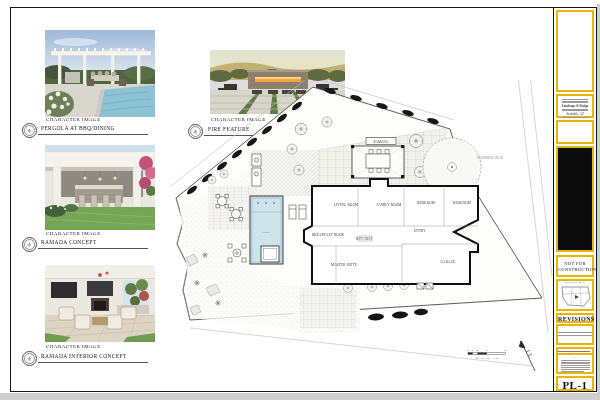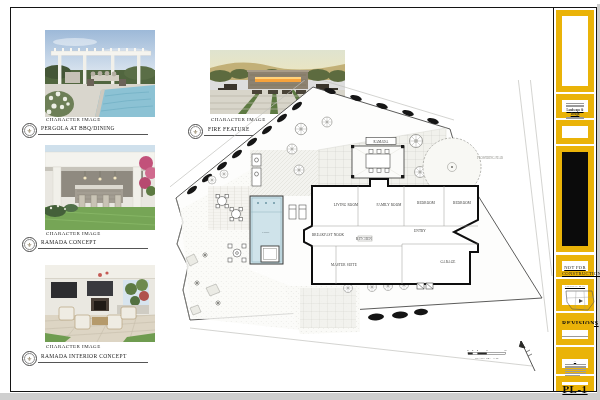--- a/index.html
+++ b/index.html
@@ -13,21 +13,21 @@
   
   .photo{position:absolute;overflow:hidden;background:#ddd;}
   .cap{position:absolute;font-size:5px;letter-spacing:.45px;color:#222;white-space:nowrap;}
   .callout-label{position:absolute;font-size:5.5px;letter-spacing:.35px;color:#1c1c1c;white-space:nowrap;}
   .callout-line{position:absolute;height:0;border-top:0.8px solid #555;}
   .callout-circle{position:absolute;width:13px;height:13px;border:1px solid #4a4a4a;border-radius:50%;
       display:flex;align-items:center;justify-content:center;background:#fff;}
   .callout-circle .inner{width:9px;height:9px;border:0.6px solid #8a8a8a;border-radius:50%;
       display:flex;align-items:center;justify-content:center;font-size:6px;line-height:6px;color:#7a6a45;}
   
-  .tb-box{position:absolute;left:556px;width:38px;border:6px solid #eab308;background:#fff;box-sizing:border-box;text-decoration:underline;}
+  .tb-box{position:absolute;left:556px;width:38px;border:2px solid #eab308;background:#fff;box-sizing:border-box;}
   .tb-sep{position:absolute;left:553px;top:7px;width:0;height:384px;border-left:1px solid #141414;}
   .info-line{font-size:3px;line-height:4px;text-align:center;color:#333;}
   .info-bar{height:1.6px;background:#9a9a9a;margin:1.1px 4px;}
   .nfc{font-size:4.6px;letter-spacing:.3px;line-height:5.6px;text-align:center;color:#222;
       white-space:pre-line;padding-top:4px;}
   .vmap-title{font-size:2.6px;text-align:center;color:#444;letter-spacing:.2px;}
   .rev-head{font-weight:bold;font-size:6px;letter-spacing:.4px;text-align:center;line-height:9px;color:#111;}
   .rev-table{background:repeating-linear-gradient(to bottom,#ffffff 0 2.8px,#9a9a9a 2.8px 3.3px);}
   .field-row{display:flex;border-bottom:0.6px solid #555;height:4.6px;align-items:center;}
   .field-row:last-child{border-bottom:none;}

